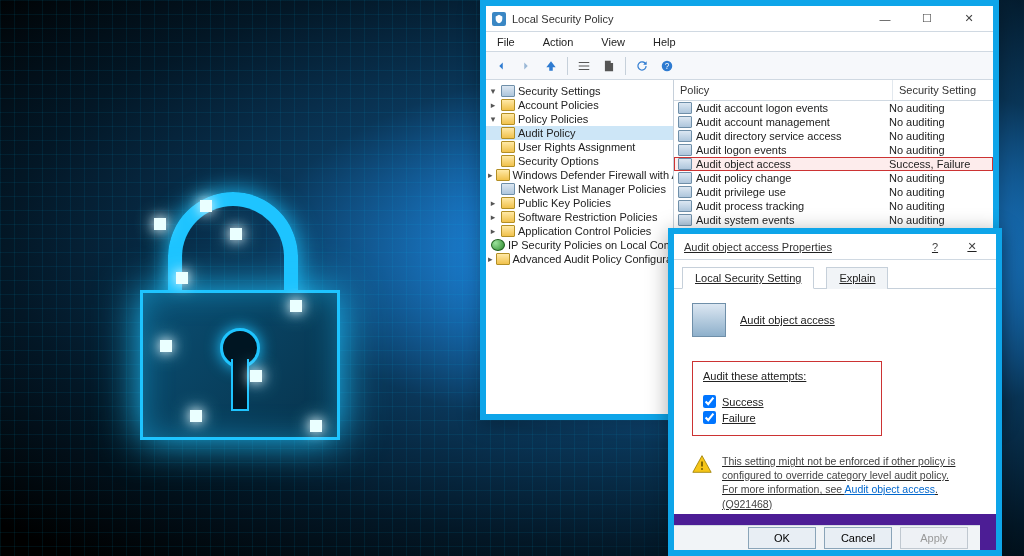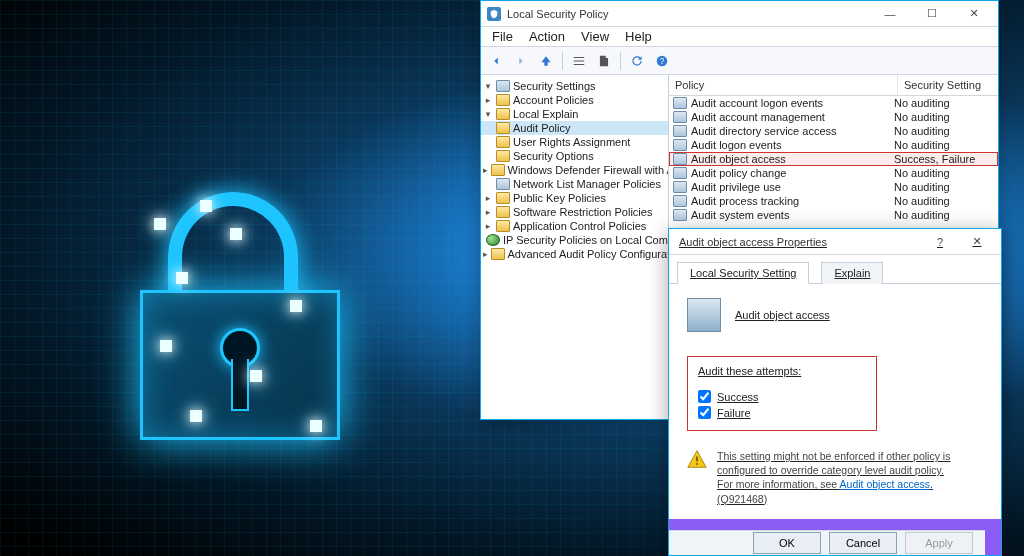--- a/index.html
+++ b/index.html
@@ -53,35 +53,35 @@
   .lock .dots i:nth-child(3){top:62px;left:46px}
   .lock .dots i:nth-child(4){top:90px;left:160px}
   .lock .dots i:nth-child(5){top:130px;left:30px}
   .lock .dots i:nth-child(6){top:160px;left:120px}
   .lock .dots i:nth-child(7){top:200px;left:60px}
   .lock .dots i:nth-child(8){top:210px;left:180px}
   .lock .dots i:nth-child(9){top:-10px;left:70px}
 
   
   .window {
-    position:absolute; background:#8b5cf6; border:1px solid #0ea5e9;
+    position:absolute; background:#4c1d95; border:6px solid #0ea5e9;
     box-shadow:0 4px 20px rgba(0,0,0,.35);
     font-size:11px; color:#222;
   }
   .titlebar {
     height:26px; background:#fff; border-bottom:1px solid #d0d9e2;
     display:flex; align-items:center; padding:0 6px; gap:6px;
   }
   .titlebar .ico { width:14px;height:14px;background:#3a87c4;border-radius:2px;
     display:inline-flex;align-items:center;justify-content:center;}
   .titlebar .ico svg{width:10px;height:10px;fill:#fff}
   .titlebar .title{flex:1;font-size:11px;color:#333}
   .titlebar .ctrl{width:36px;height:26px;display:flex;align-items:center;justify-content:center;color:#444}
 
-  .menubar{height:20px;display:flex;align-items:center;gap:2px;padding:0 4px;background:#fff;border-bottom:1px solid #d0d9e2;font-size:13px}
+  .menubar{height:20px;display:flex;align-items:center;gap:14px;padding:0 4px;background:#fff;border-bottom:1px solid #d0d9e2;font-size:11px}
   .menubar span{padding:2px 7px}
 
   .toolbar{height:28px;display:flex;align-items:center;gap:3px;padding:0 4px;background:#f6f8fb;border-bottom:1px solid #d0d9e2}
   .toolbar .tb{width:22px;height:22px;border:1px solid transparent;border-radius:2px;display:flex;align-items:center;justify-content:center}
   .toolbar .sep{width:1px;height:18px;background:#c6d0da;margin:0 2px}
   .toolbar svg{width:14px;height:14px}
 
   
   .mmc { left:480px; top:0; width:519px; height:420px; }
   .mmc .pane{display:flex;height:calc(100% - 26px - 20px - 28px)}
@@ -219,21 +219,21 @@
       </div>
       <div id="tree-body">
           <div class="node ind1">
             <span class="tw">▸</span>
             <span class="fico folder"></span>
             <span>Account Policies</span>
           </div>
           <div class="node ind1">
             <span class="tw">▾</span>
             <span class="fico folder"></span>
-            <span>Local Explain</span>
+            <span>Policy Policies</span>
           </div>
           <div class="node ind2 sel">
             <span class="tw"></span>
             <span class="fico folder"></span>
             <span>Audit Policy</span>
           </div>
           <div class="node ind2">
             <span class="tw"></span>
             <span class="fico folder"></span>
             <span>User Rights Assignment</span>

